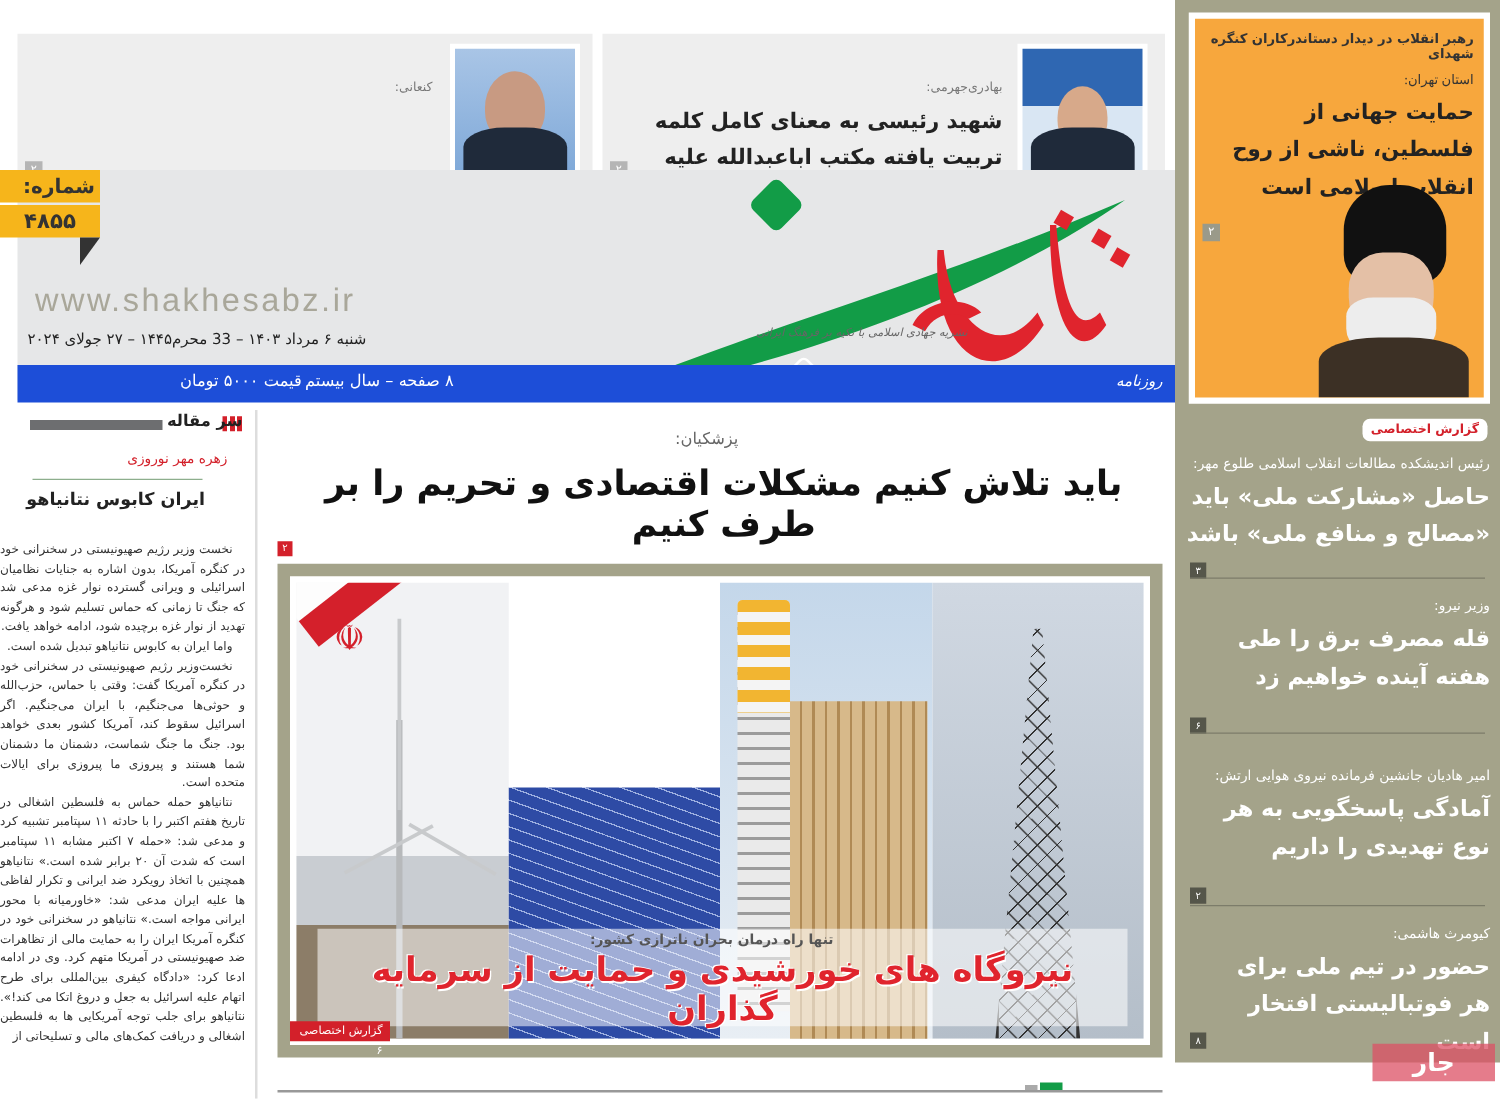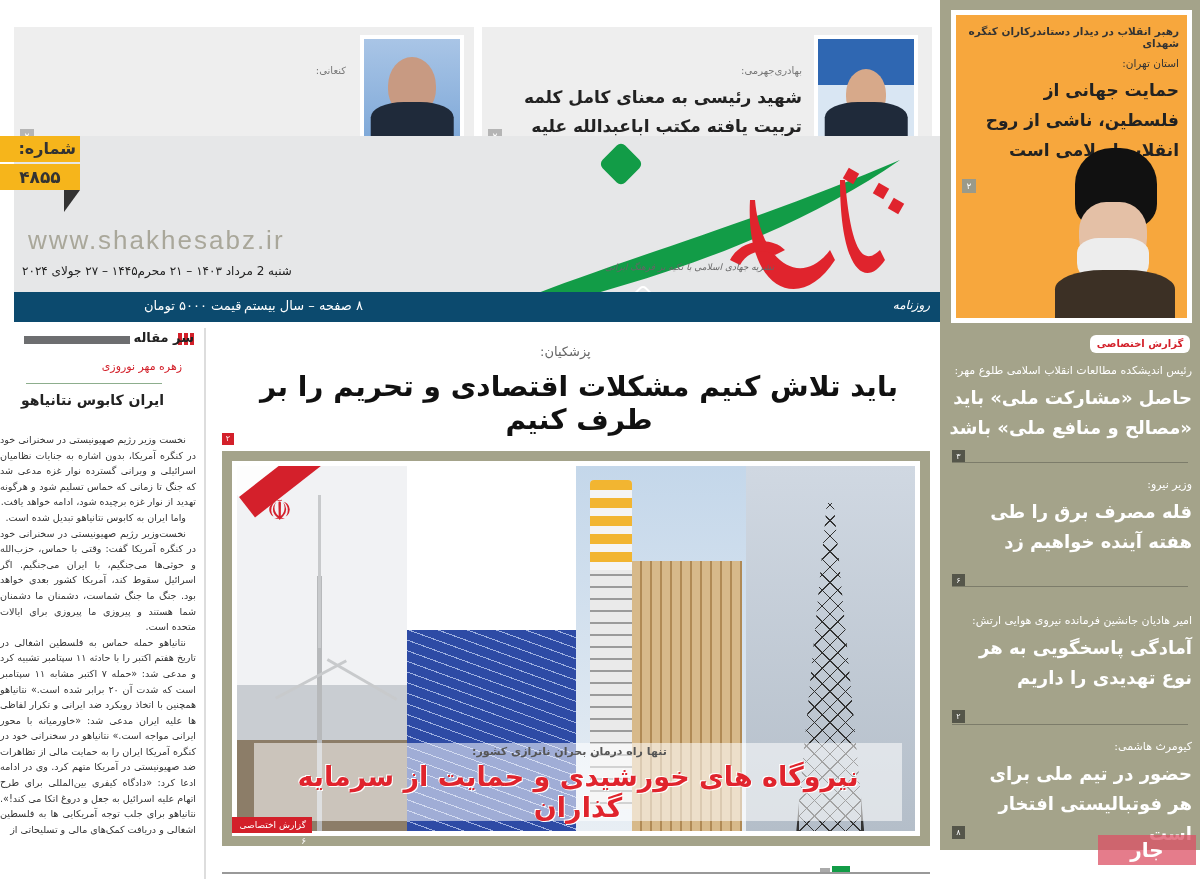--- a/index.html
+++ b/index.html
@@ -29,31 +29,31 @@
   .t2 .page-tag { left: 6px; bottom: 6px; }
 
   
   .masthead { position: absolute; left: 14px; top: 136px; width: 926px; height: 184px; background: #e6e7e8; }
   .issue-box { position: absolute; left: 0; top: 136px; width: 80px; }
   .issue-label { background: #f6b51b; color: #333; font-size: 16px; font-weight: bold; height: 26px; line-height: 26px; padding-right: 4px; text-align: right; }
   .issue-num { background: #f6b51b; color: #333; font-size: 17px; font-weight: bold; height: 26px; line-height: 26px; text-align: center; margin-top: 2px; }
   .issue-fold { width: 0; height: 0; border-top: 22px solid #333; border-right: 16px solid transparent; }
   .site-url { position: absolute; left: 28px; top: 225px; font-size: 26px; color: #a9a79a; letter-spacing: 2px; font-family: "Liberation Sans", sans-serif; direction: ltr; }
   .date-line { position: absolute; left: 22px; top: 264px; font-size: 12px; color: #222; }
-  .green-band { position: absolute; left: 14px; top: 292px; width: 926px; height: 30px; background: #0c4a6e; }
+  .green-band { position: absolute; left: 14px; top: 292px; width: 926px; height: 30px; background: #1d4ed8; }
   .band-item { position: absolute; top: 6px; font-size: 13px; color: #fff; }
   .logo { position: absolute; left: 500px; top: 140px; width: 420px; height: 180px; }
   .logo-sub { position: absolute; left: 605px; top: 262px; font-size: 9px; color: #666; font-style: italic; }
 
   
   .right-col { position: absolute; left: 940px; top: 0; width: 260px; height: 850px; background: #a4a38a; }
   .feature-box { position: absolute; left: 11px; top: 10px; width: 241px; height: 313px; background: #fff; padding: 5px; }
   .feature-inner { position: relative; width: 100%; height: 100%; background: #f7a73d; overflow: hidden; }
   .feature-kicker1 { position: absolute; right: 8px; top: 10px; font-size: 10.5px; color: #333; font-weight: bold; }
-  .feature-kicker2 { position: absolute; right: 8px; top: 42px; font-size: 10.5px; color: #333; }
+  .feature-kicker2 { position: absolute; right: 8px; top: 42px; font-size: 10.5px; color: #333; font-family: Liberation Serif, serif; }
   .feature-head { position: absolute; right: 8px; top: 60px; width: 220px; font-size: 17px; font-weight: bold; color: #222; line-height: 30px; text-align: right; }
   .feature-tag { position: absolute; left: 6px; top: 164px; width: 14px; height: 14px; background: #9a9a8a; color: #fff; font-size: 9px; text-align: center; line-height: 14px; }
   .leader { position: absolute; right: 12px; bottom: 0; width: 120px; height: 170px; }
   .turban { position: absolute; left: 20px; top: 0; width: 82px; height: 80px; background: #111; border-radius: 45% 45% 30% 30%; }
   .leader-face { position: absolute; left: 24px; top: 54px; width: 68px; height: 72px; background: #e4c0a6; border-radius: 40% 40% 50% 50%; }
   .beard { position: absolute; left: 22px; top: 90px; width: 72px; height: 50px; background: #ededed; border-radius: 30% 30% 50% 50%; }
   .robe { position: absolute; left: 0; bottom: 0; width: 120px; height: 48px; background: #3c3025; border-radius: 40% 40% 0 0; }
 
   .report-pill { position: absolute; left: 1090px; top: 335px; width: 100px; height: 18px; background: #fff; border-radius: 6px; color: #d3202a; font-size: 10px; font-weight: bold; text-align: center; line-height: 18px; }
   .news { position: absolute; left: 948px; width: 244px; color: #fff; text-align: right; }
@@ -138,21 +138,21 @@
   </div>
 </div>
 
 <div class="masthead"></div>
 <div class="issue-box">
   <div class="issue-label">شماره:</div>
   <div class="issue-num">۴۸۵۵</div>
   <div class="issue-fold"></div>
 </div>
 <div class="site-url">www.shakhesabz.ir</div>
-<div class="date-line">شنبه 2 مرداد ۱۴۰۳ – ۲۱ محرم۱۴۴۵ – ۲۷ جولای ۲۰۲۴</div>
+<div class="date-line">شنبه ۶ مرداد ۱۴۰۳ – 33 محرم۱۴۴۵ – ۲۷ جولای ۲۰۲۴</div>
 
 <svg class="logo" viewBox="0 0 420 180">
   <path d="M20 160 C120 120, 260 80, 400 20 C300 90, 160 140, 30 170 Z" fill="#129c47"></path>
   <rect x="105" y="8" width="32" height="32" rx="6" fill="#129c47" transform="rotate(45 121 24)"></rect>
   <rect x="132" y="150" width="22" height="22" rx="4" fill="none" stroke="#fff" stroke-width="2" transform="rotate(45 143 161)"></rect>
   <path d="M255 60 C260 120, 300 150, 330 110 L335 120 C300 175, 245 150, 250 60 Z" fill="#e0242d"></path>
   <path d="M345 40 C350 100, 360 130, 380 110 L385 120 C365 150, 340 130, 340 40 Z" fill="#e0242d"></path>
   <rect x="345" y="30" width="12" height="12" fill="#e0242d" transform="rotate(30 351 36)"></rect>
   <rect x="375" y="45" width="12" height="12" fill="#e0242d" transform="rotate(30 381 51)"></rect>
   <rect x="390" y="60" width="12" height="12" fill="#e0242d" transform="rotate(30 396 66)"></rect>

